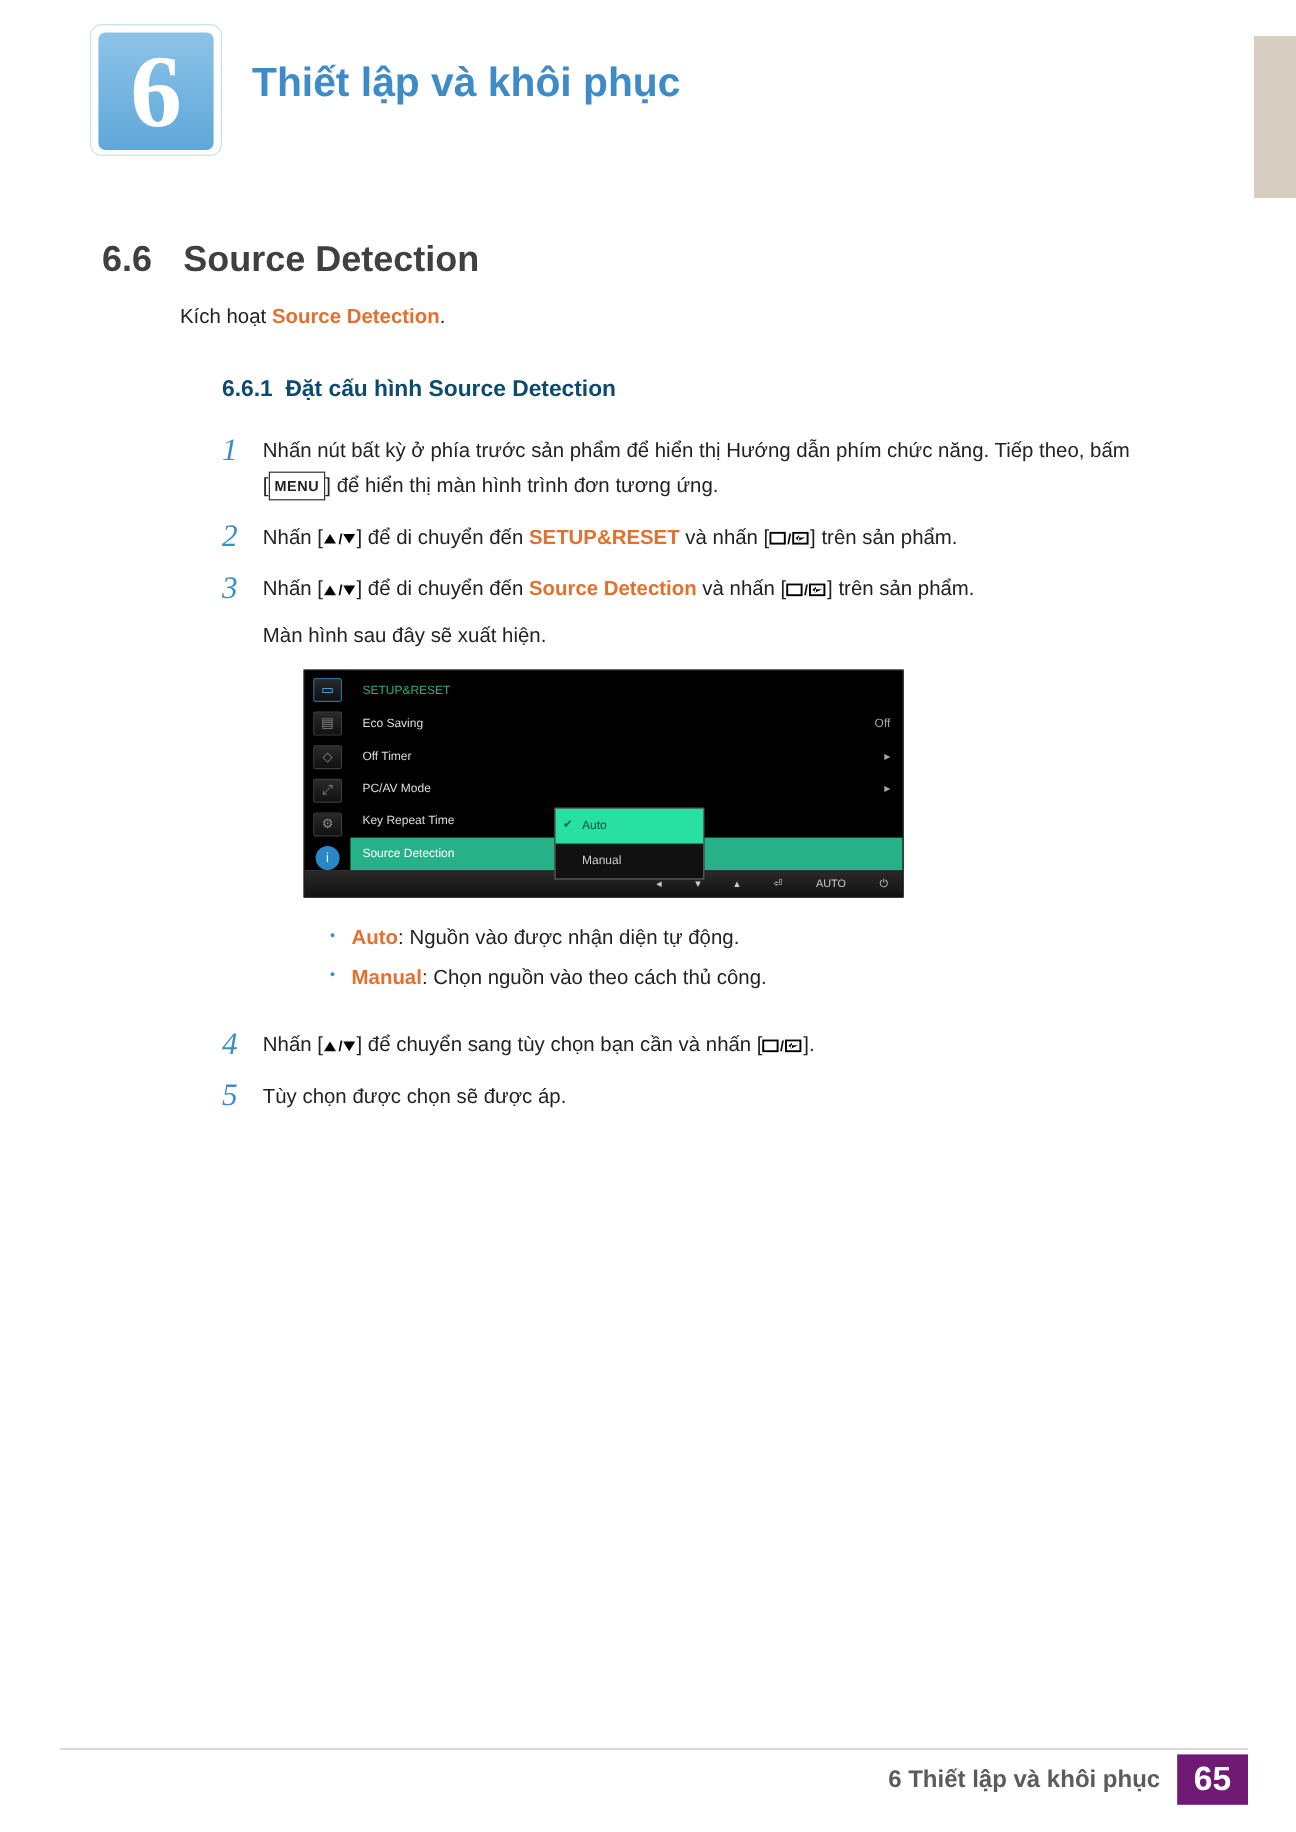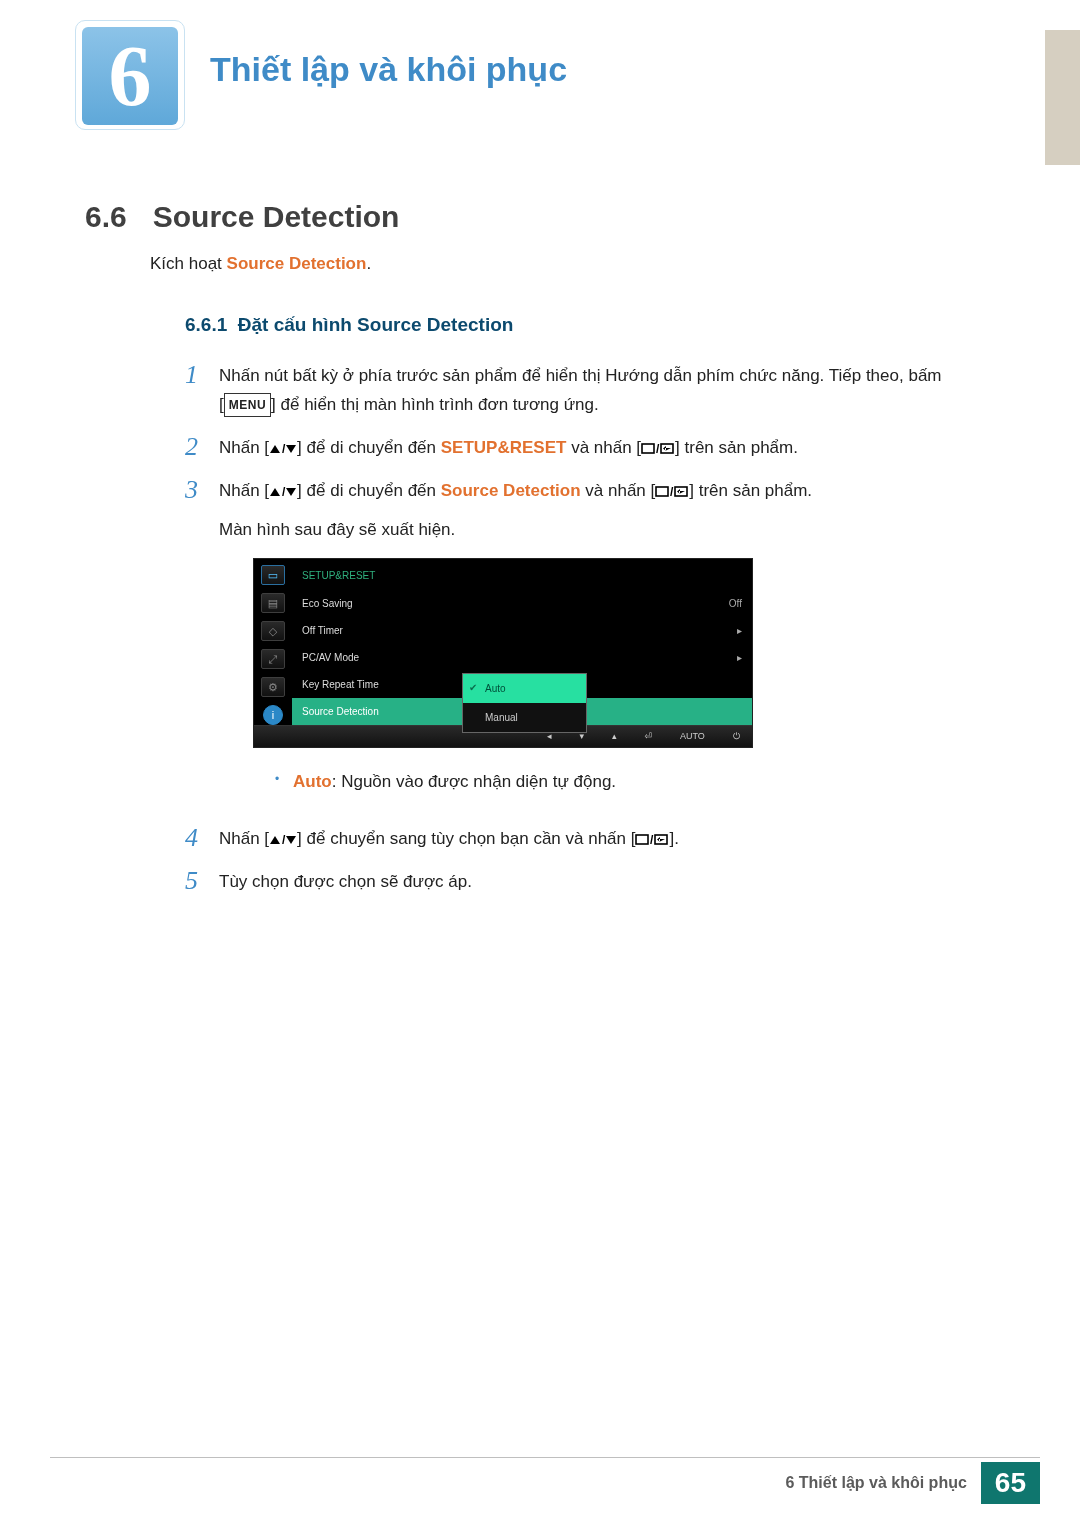--- a/index.html
+++ b/index.html
@@ -229,26 +229,26 @@
     border-top: 1px solid #bfbfbf;
   }
   .footer-inner {
     position: absolute; right: 0; top: 4px;
     display: flex; align-items: stretch;
     height: 42px;
   }
   .footer-text {
     display:flex; align-items:center;
     padding: 0 14px;
-    font-size: 16px;
+    font-size: 20px;
     font-weight: bold;
     color: #5b5b5b;
   }
   .footer-page {
-    background: #0f766e;
+    background: #701a75;
     color: #fff;
     font-size: 28px;
     font-weight: bold;
     display:flex; align-items:center;
     padding: 0 14px;
   }
 </style>
 </head>
 <body>
 
@@ -369,20 +369,21 @@
                 <span class="g">▴</span>
                 <span class="g">⏎</span>
                 <span class="g">AUTO</span>
                 <span class="g">⏻</span>
               </div>
             </div>
           </div>
 
           <ul class="bullets">
             <li><span class="hl">Auto</span><span>: Nguồn vào được nhận diện tự động.</span></li>
+            <li><span class="hl">Manual</span><span>: Chọn nguồn vào theo cách thủ công.</span></li>
           </ul>
         </div>
       </li>
 
       <li>
         <span class="step-num">4</span>
         <div class="step-body">
           <span>Nhấn [</span><span class="sym">
               <svg width="28" height="12">
                 <polygon points="6,2 11,10 1,10" fill="#000"></polygon>

